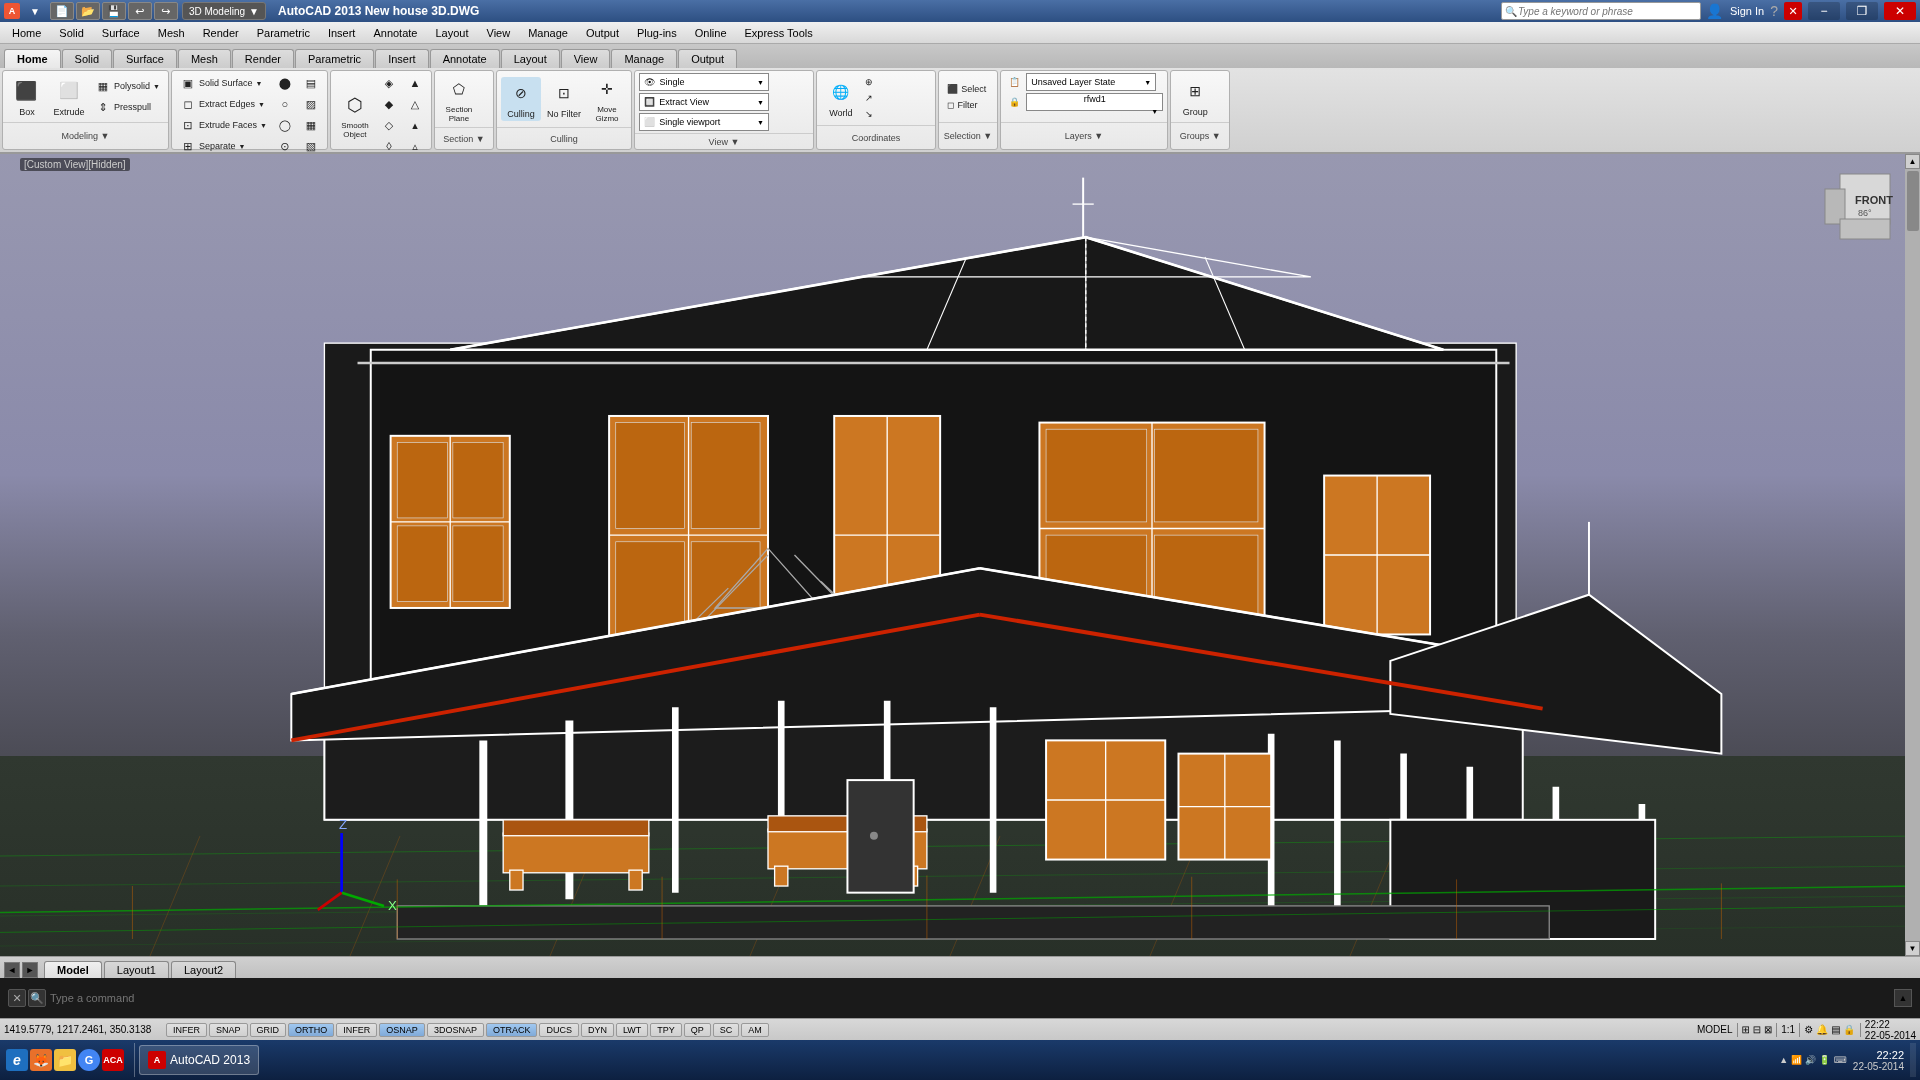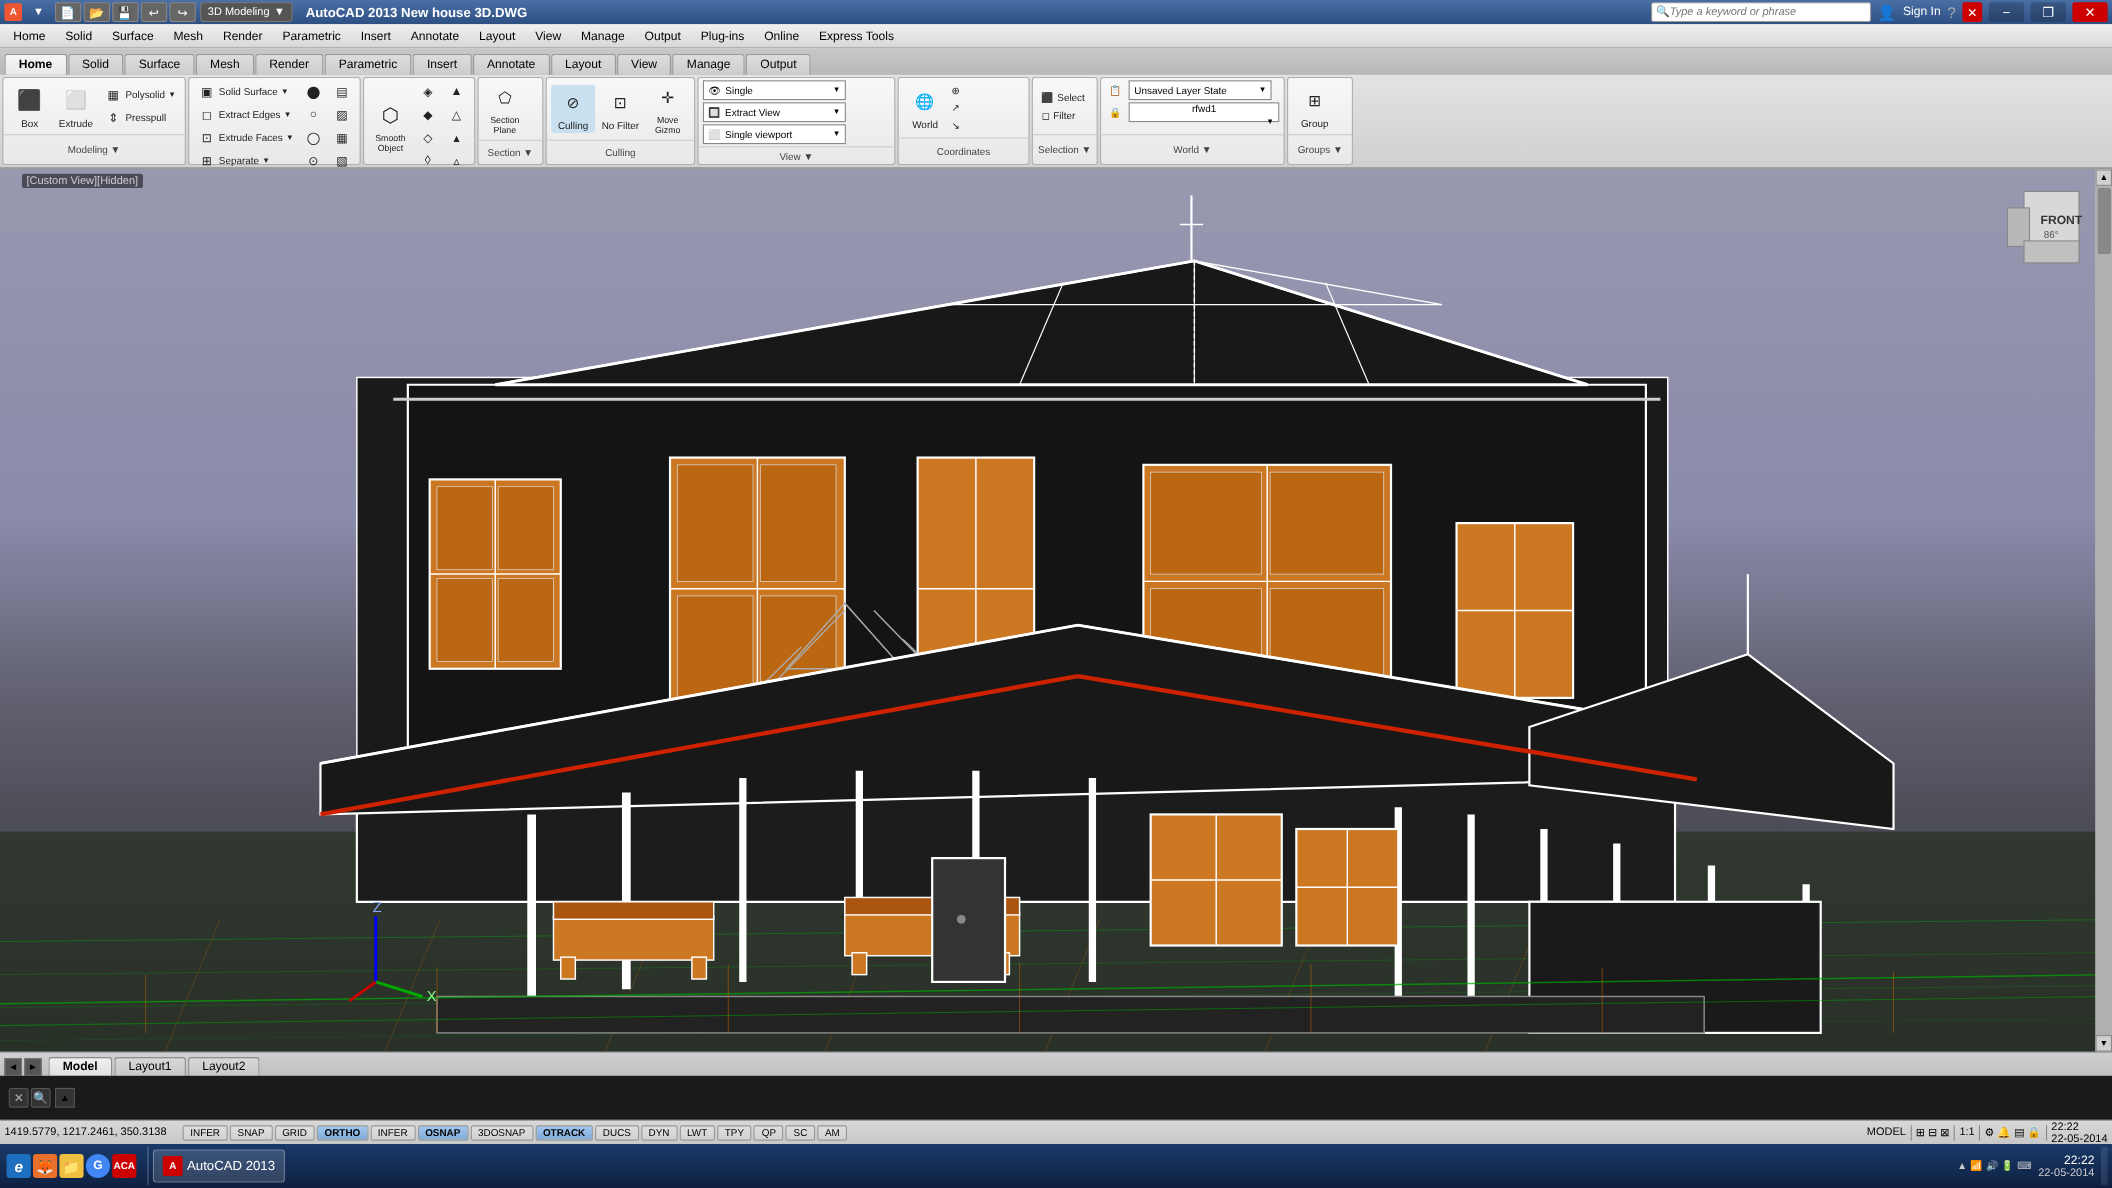--- a/index.html
+++ b/index.html
@@ -226,21 +226,21 @@
       padding: 1px 6px;
       border: 1px solid #999;
       background: linear-gradient(to bottom, #e0e0e0, #d0d0d0);
       font-size: 9px;
       cursor: pointer;
       border-radius: 2px;
     }
     .status-btn.active {
       background: linear-gradient(to bottom, #a0c8f0, #80aad8);
       color: #000;
-      font-weight: bold;
+      font-weight: normal;
     }
     .status-right { margin-left: auto; display: flex; align-items: center; gap: 4px; font-size: 10px; }
 
     
     #taskbar {
       height: 40px;
       background: linear-gradient(to bottom, #1a3a6a, #0d2040);
       display: flex;
       align-items: center;
       padding: 0 4px;
@@ -594,21 +594,21 @@
         <div style="display:flex;gap:2px;align-items:center;">
           <div class="ribbon-btn-small">
               <span>🔒</span>
             </div>
           <div class="ribbon-dropdown" style="width:137px;font-size:9px;flex-direction:column;">
             <span>rfwd1</span>
             <span class="dd-arrow">▼</span>
           </div>
         </div>
       </div>
-      <div class="ribbon-group-label">World ▼</div>
+      <div class="ribbon-group-label">Layers ▼</div>
     </div>
 
     <div class="ribbon-group">
       <div class="ribbon-group-content">
         <div class="ribbon-btn">
           <div class="btn-icon" style="font-size:14px;">⊞</div>
           <span>Group</span>
         </div>
       </div>
       <div class="ribbon-group-label">Groups ▼</div>
@@ -815,20 +815,21 @@
     <div class="bottom-tab active">Model</div>
     <div class="bottom-tab">Layout1</div>
     <div class="bottom-tab">Layout2</div>
   </div>
 
   <div id="command-area">
     <div class="cmd-icons">
       <div class="cmd-icon">✕</div>
       <div class="cmd-icon">🔍</div>
     </div>
+    <input class="cmd-input" id="command-input" type="text" style="flex: 1 1 0%; background: rgb(26, 26, 26); border: none; color: rgb(170, 170, 170); font-size: 11px; outline: none;" placeholder="Type a command">
     <div style="width:18px;height:18px;background:#333;border:1px solid #555;cursor:pointer;display:flex;align-items:center;justify-content:center;font-size:9px;">▲</div>
   </div>
 
   <div id="status-bar">
     <span class="status-coords">1419.5779, 1217.2461, 350.3138</span>
     <div class="status-btn">INFER</div>
     <div class="status-btn">SNAP</div>
     <div class="status-btn">GRID</div>
     <div class="status-btn active">ORTHO</div>
     <div class="status-btn">INFER</div>

